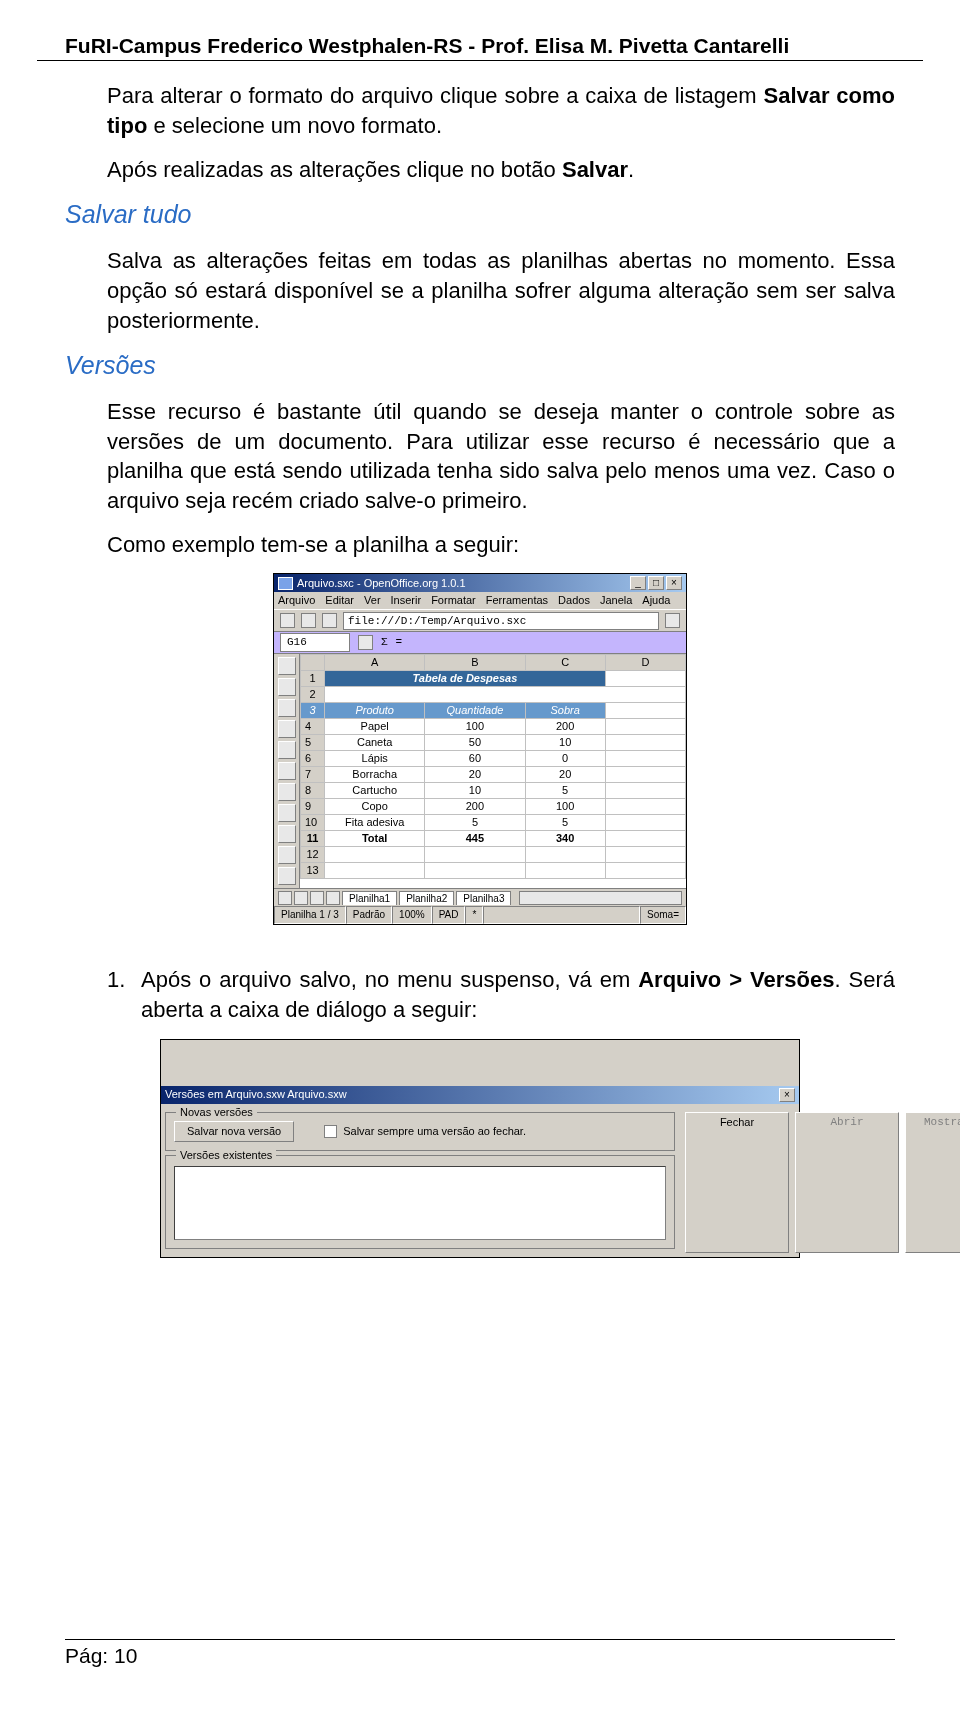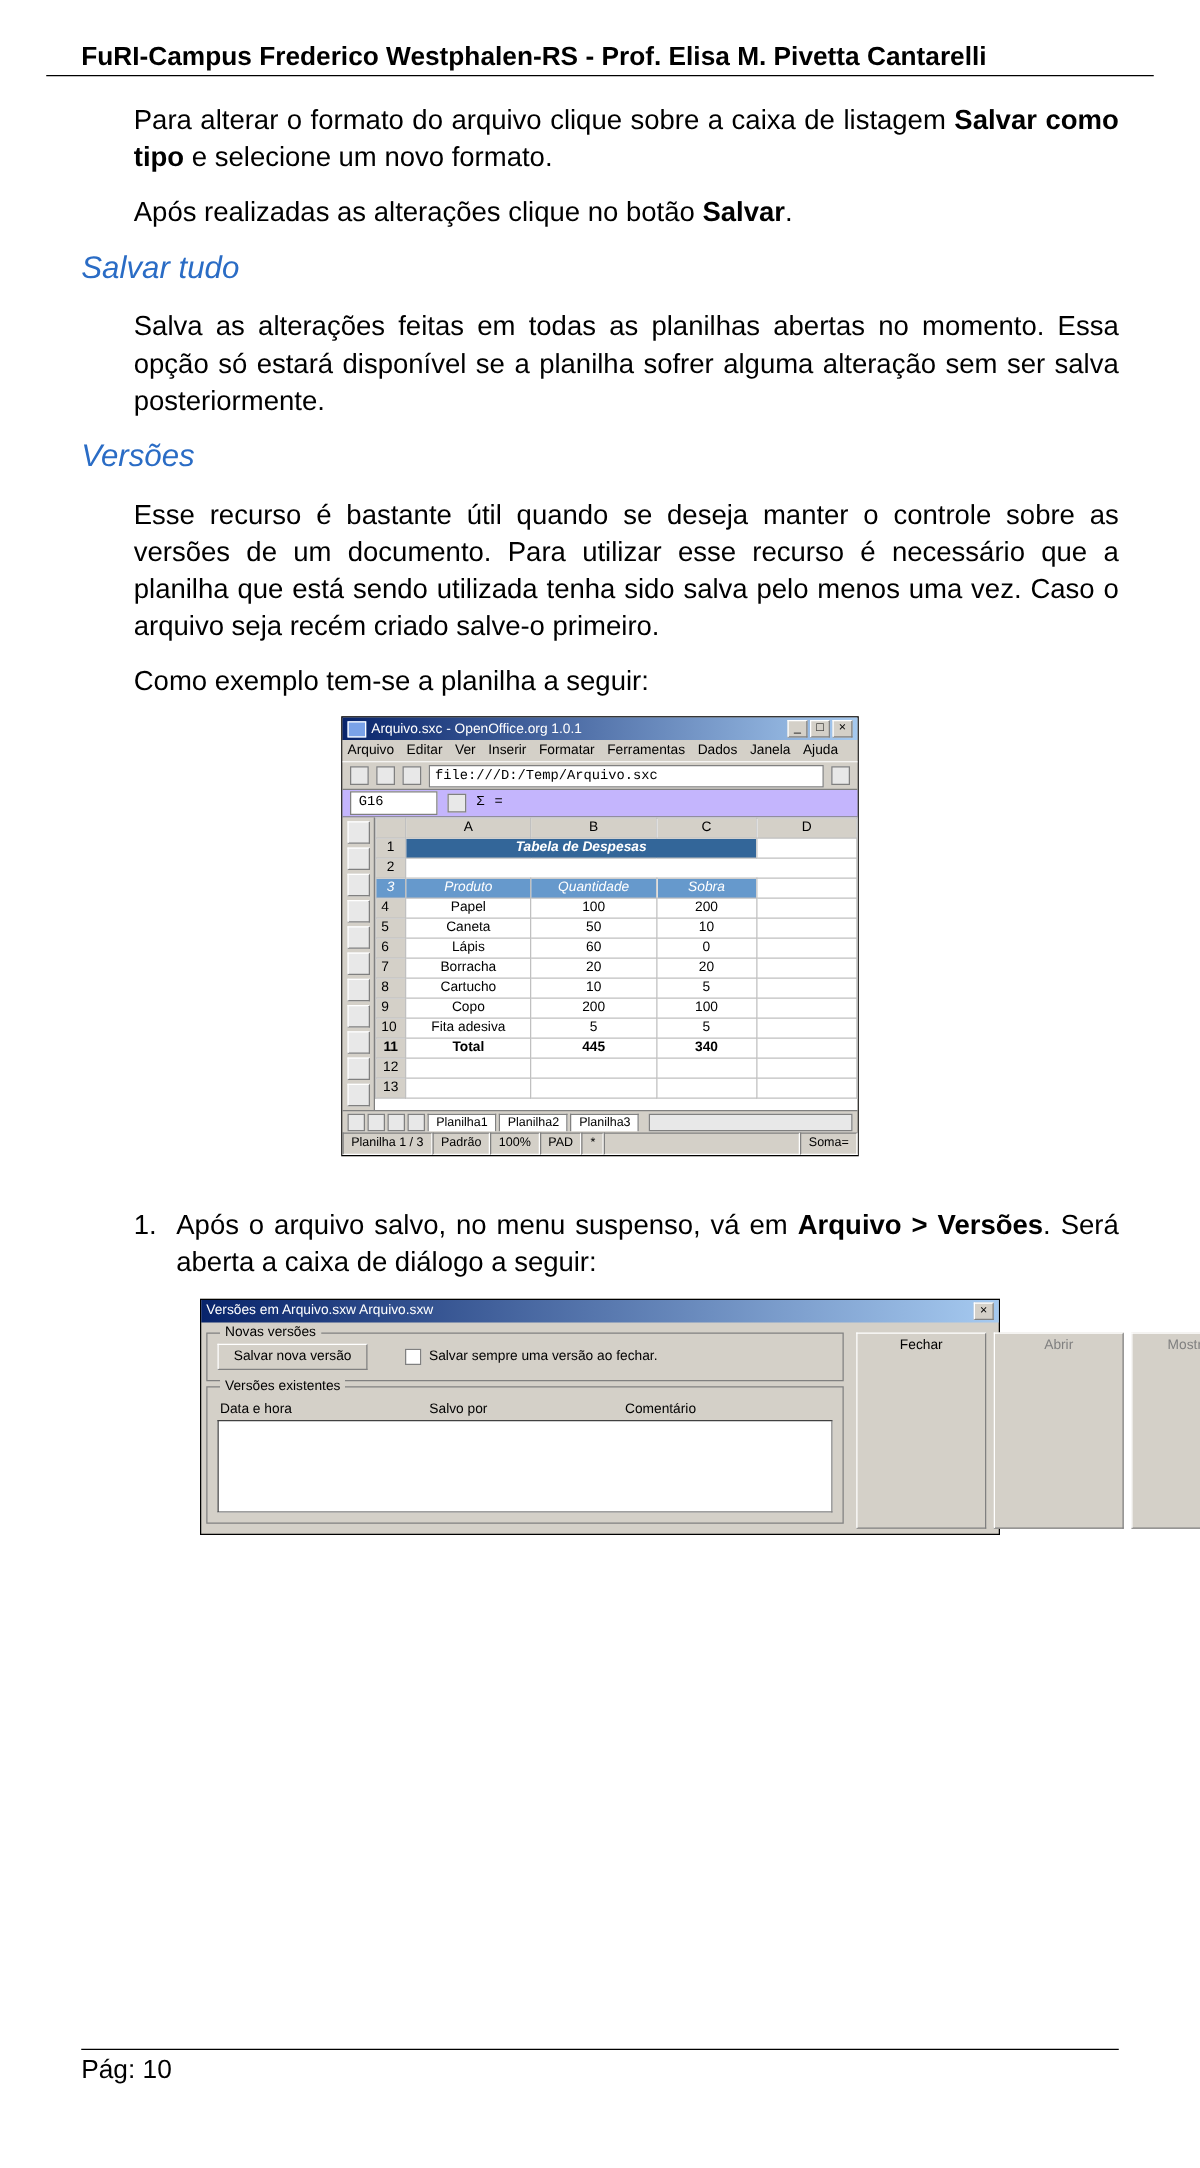--- a/index.html
+++ b/index.html
@@ -99,36 +99,36 @@
   .tabs .scroll-track{flex:1;height:14px;background:#e8e8e8;border:1px solid #808080;margin-left:6px;}
   .status{background:#d4d0c8;display:flex;font-size:10px;height:18px;}
   .status div{border:1px solid;border-color:#808080 #fff #fff #808080;padding:0 6px;line-height:16px;}
   .status .flex{flex:1;}
 
   
   .dlg{
     width:640px;margin:14px auto 0 auto;background:#d4d0c8;
     border:1px solid #000;font-family:Tahoma,Arial,sans-serif;font-size:11px;
   }
-  .dlg .titlebar{height:18px;}
+  .dlg .titlebar{height:18px;margin-top:46px;}
   .dlg .titlebar .win-btn{margin-left:auto;}
   .dlg-body{display:flex;padding:4px;}
   .dlg-left{flex:1;}
   .group{border:1px solid #808080;margin:4px 0;padding:8px;position:relative;}
   .group-label{position:absolute;top:-8px;left:10px;background:#d4d0c8;padding:0 4px;font-size:11px;}
   .save-row{display:flex;align-items:center;gap:30px;}
   .dlg-btn{background:#d4d0c8;border:1px solid #808080;border-top-color:#fff;border-left-color:#fff;
     padding:2px 12px;font-size:11px;min-width:104px;text-align:center;}
   .chk-row{display:flex;align-items:center;gap:6px;}
   .chk{width:13px;height:13px;background:#fff;border:1px solid #808080;}
   .ver-cols{display:flex;gap:110px;padding:2px 0 0 2px;}
   .ver-list{background:#fff;border:1px solid #808080;height:74px;margin-top:2px;
     border-top-color:#404040;border-left-color:#404040;}
   .dlg-right{width:120px;display:flex;flex-direction:row;gap:6px;padding:4px 0 0 10px;}
-  .dlg-right .dlg-btn.disabled{color:#808080;}
+  .dlg-right .dlg-btn.disabled{color:#808080;font-family:Liberation Mono, monospace;}
 
   
   .footer-wrap{position:absolute;left:65px;right:65px;bottom:30px;border-top:1.5px solid #000;
     display:flex;justify-content:space-between;font-size:21px;padding-top:2px;}
 
   
   .num-item{display:flex;margin:26px 0 10px 42px;text-align:justify;}
   .num-item .num{width:34px;flex:none;}
 </style>
 </head>
@@ -349,25 +349,20 @@
           <div class="save-row">
             <div class="dlg-btn">Salvar nova versão</div>
             <div class="chk-row">
               <div class="chk"></div>
               <span>Salvar sempre uma versão ao fechar.</span>
             </div>
           </div>
         </div>
         <div class="group">
           <span class="group-label">Versões existentes</span>
-          <div class="ver-cols">
-            <span>Data e hora</span>
-            <span>Salvo por</span>
-            <span>Comentário</span>
-          </div>
           <div class="ver-list"></div>
         </div>
       </div>
       <div class="dlg-right">
         <div class="dlg-btn">Fechar</div>
         <div class="dlg-btn disabled">Abrir</div>
         <div class="dlg-btn disabled">Mostrar...</div>
         <div class="dlg-btn disabled">Excluir</div>
         <div class="dlg-btn disabled">Comparar</div>
         <div class="dlg-btn">Ajuda</div>

